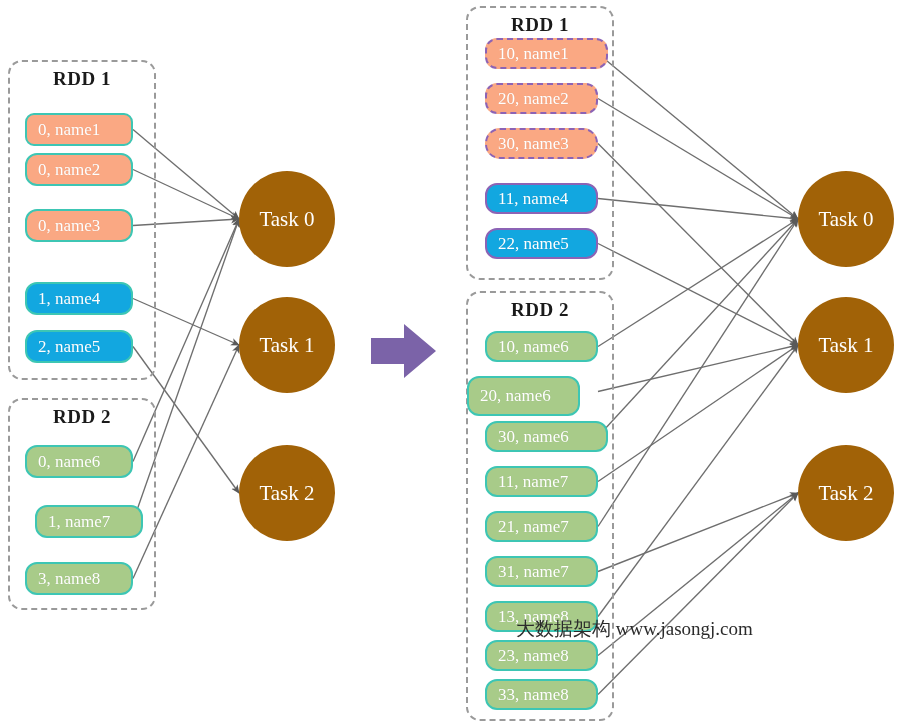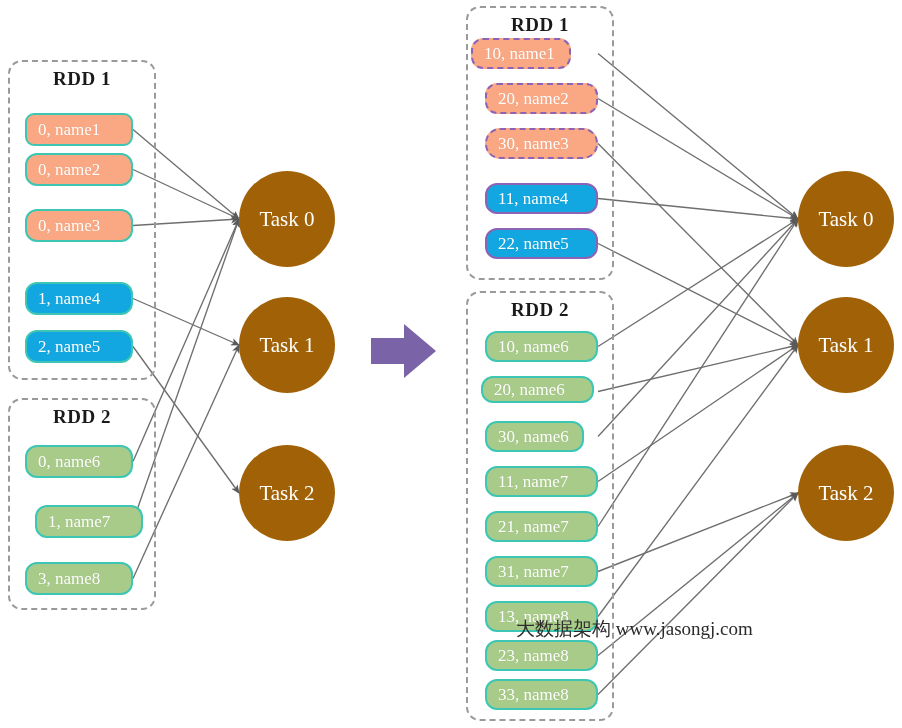--- a/index.html
+++ b/index.html
@@ -89,33 +89,33 @@
   <div class="task" style="left:239px;top:445px;width:96px;height:96px;">Task 2</div>
 
   <svg class="big-arrow" style="left:371px;top:322px;" width="66" height="58" viewBox="0 0 66 58">
     <path d="M0,16 L33,16 L33,2 L65,29 L33,56 L33,42 L0,42 Z" fill="#7b63a8"></path>
   </svg>
 
   <div class="rdd-box" style="left:466px;top:6px;width:148px;height:274px;">
     <div class="rdd-title">RDD 1</div>
   </div>
 
-  <div class="cell orange-dash" style="left:471px;top:38px;width:100px;height:31px;">10, name1</div>
+  <div class="cell orange-dash" style="left:485px;top:38px;width:123px;height:31px;">10, name1</div>
   <div class="cell orange-dash" style="left:485px;top:83px;width:113px;height:31px;">20, name2</div>
   <div class="cell orange-dash" style="left:485px;top:128px;width:113px;height:31px;border-radius:15px;">30, name3</div>
   <div class="cell blue-dash" style="left:485px;top:183px;width:113px;height:31px;text-align:center;">11, name4</div>
   <div class="cell blue-dash" style="left:485px;top:228px;width:113px;height:31px;">22, name5</div>
 
   <div class="rdd-box" style="left:466px;top:291px;width:148px;height:430px;">
     <div class="rdd-title">RDD 2</div>
   </div>
 
   <div class="cell green" style="left:485px;top:331px;width:113px;height:31px;">10, name6</div>
-  <div class="cell green" style="left:481px;top:376px;width:113px;height:27px;">20, name6</div>
-  <div class="cell green" style="left:485px;top:421px;width:99px;height:31px;">30, name6</div>
+  <div class="cell green" style="left:467px;top:376px;width:113px;height:40px;">20, name6</div>
+  <div class="cell green" style="left:485px;top:421px;width:123px;height:31px;">30, name6</div>
   <div class="cell green" style="left:485px;top:466px;width:113px;height:31px;">11, name7</div>
   <div class="cell green" style="left:485px;top:511px;width:113px;height:31px;">21, name7</div>
   <div class="cell green" style="left:485px;top:556px;width:113px;height:31px;">31, name7</div>
   <div class="cell green" style="left:485px;top:601px;width:113px;height:31px;">13, name8</div>
   <div class="cell green" style="left:485px;top:640px;width:113px;height:31px;">23, name8</div>
   <div class="cell green" style="left:485px;top:679px;width:113px;height:31px;">33, name8</div>
 
   <div class="task" style="left:798px;top:171px;width:96px;height:96px;">Task 0</div>
   <div class="task" style="left:798px;top:297px;width:96px;height:96px;">Task 1</div>
   <div class="task" style="left:798px;top:445px;width:96px;height:96px;">Task 2</div>

